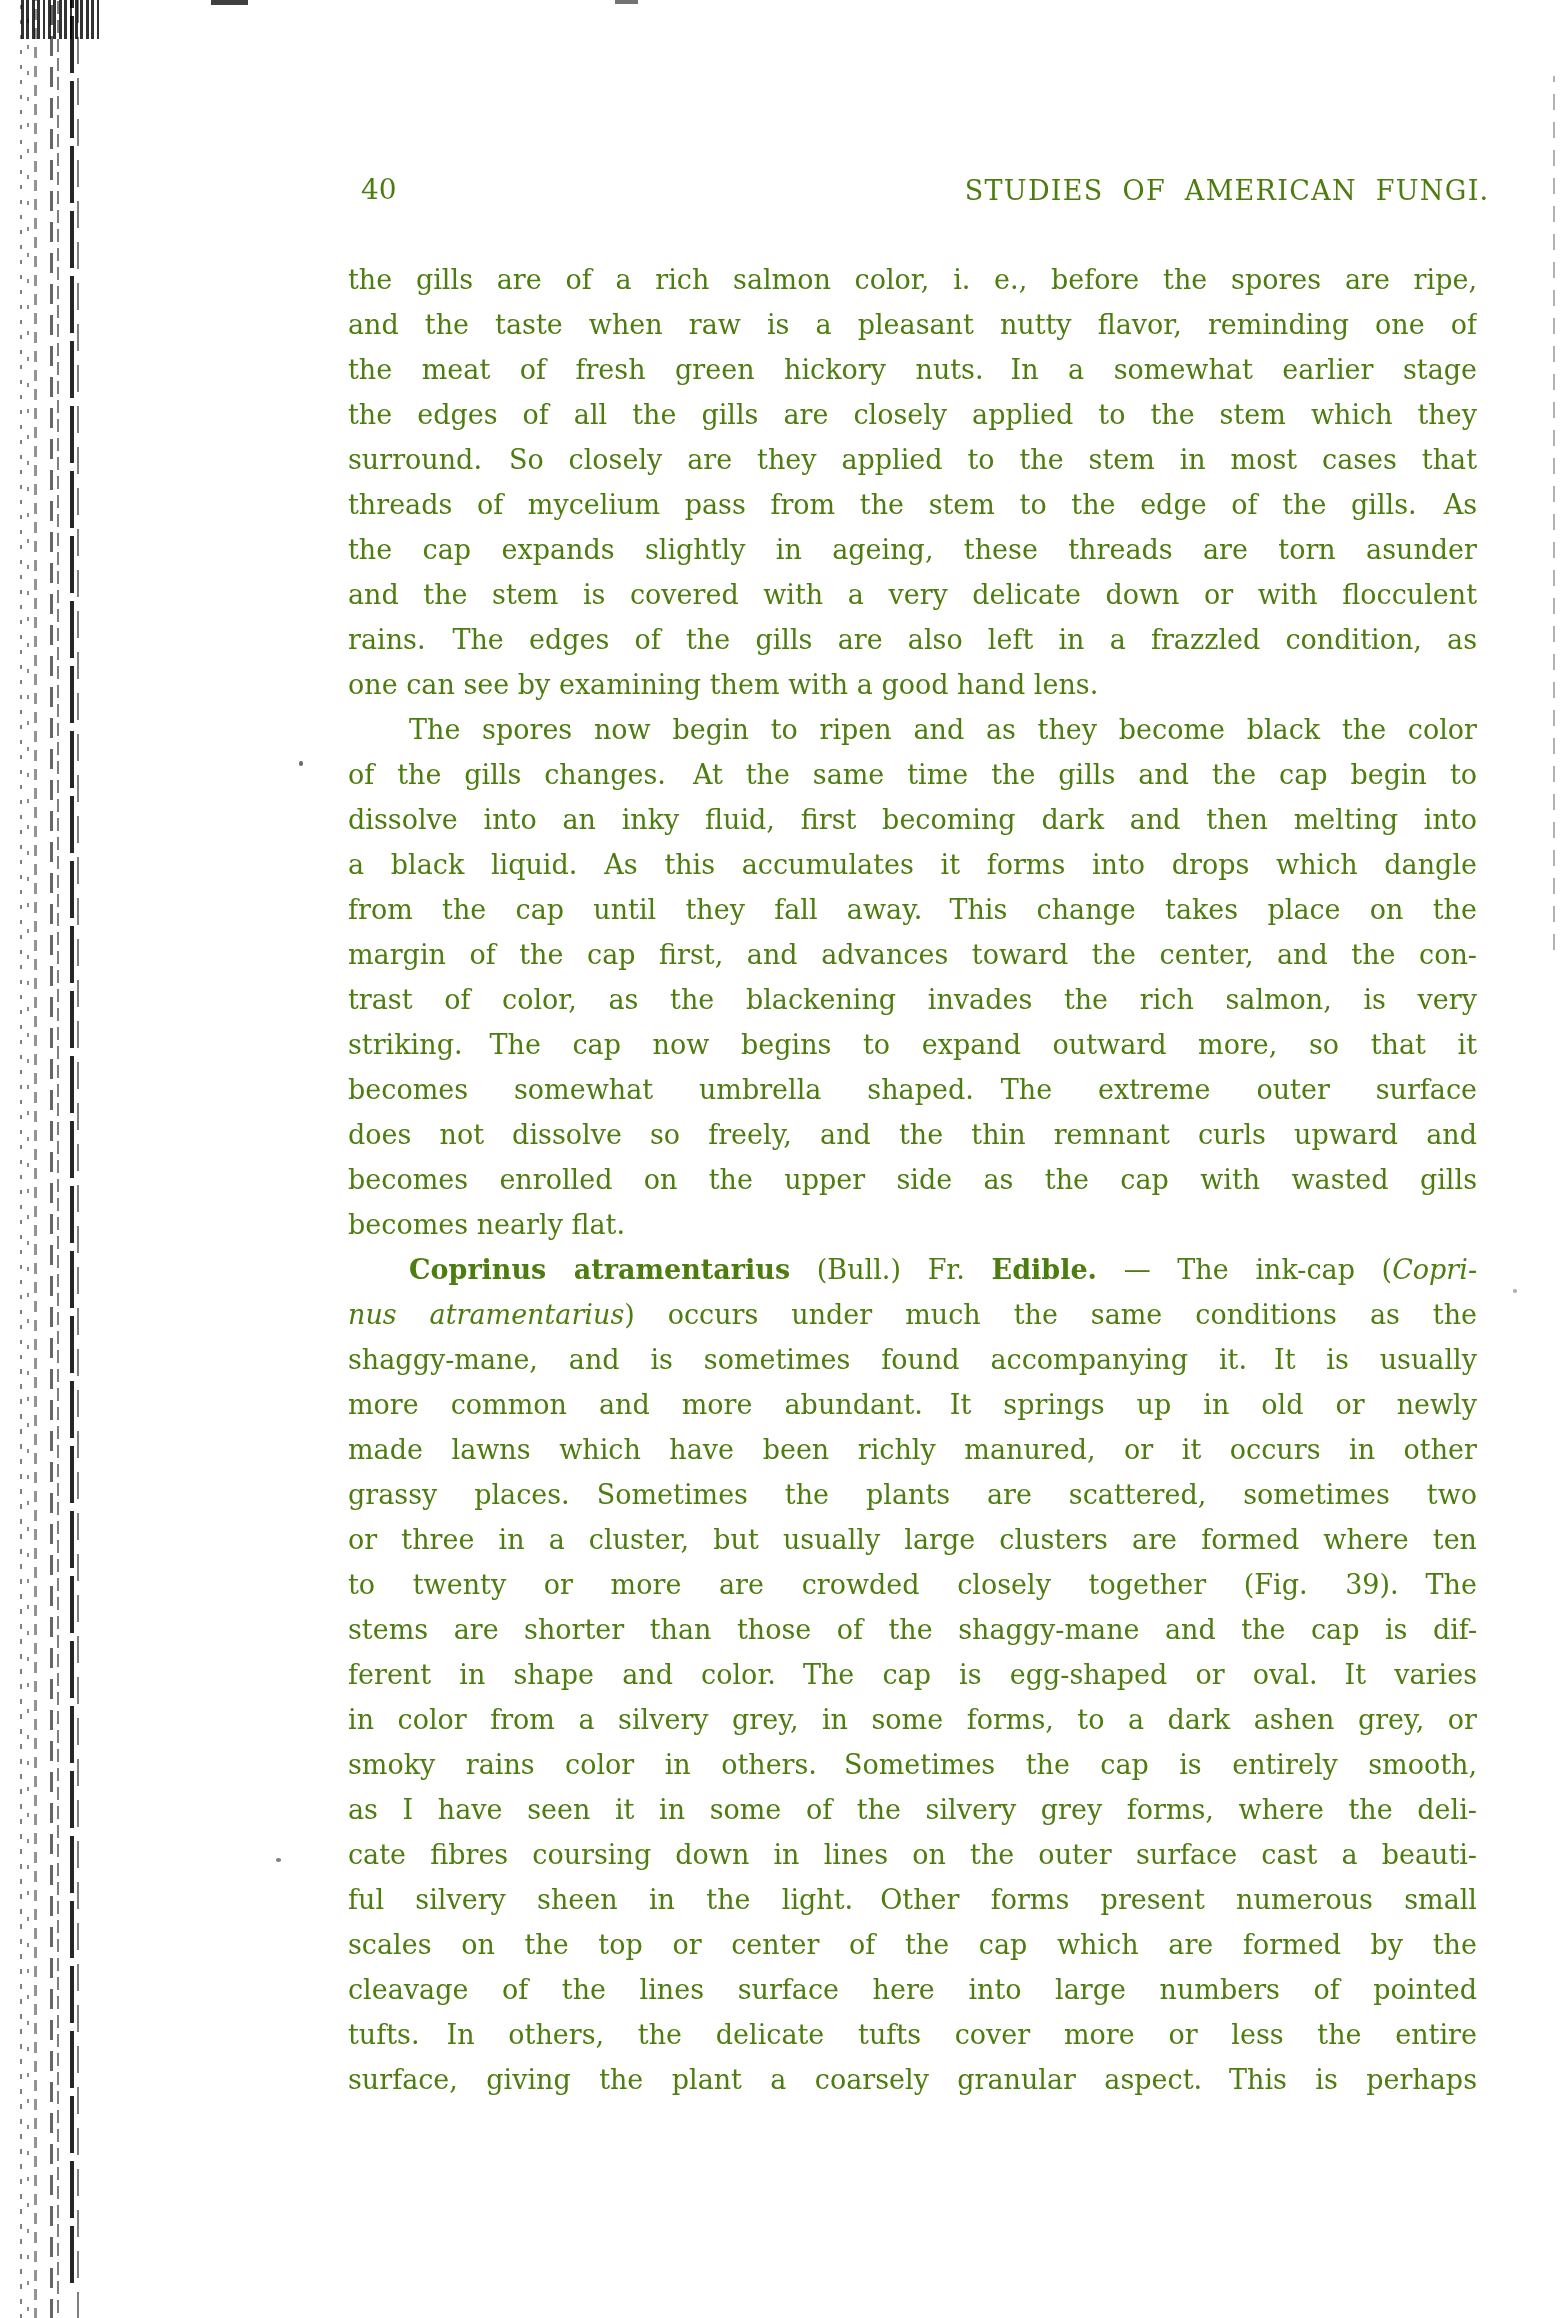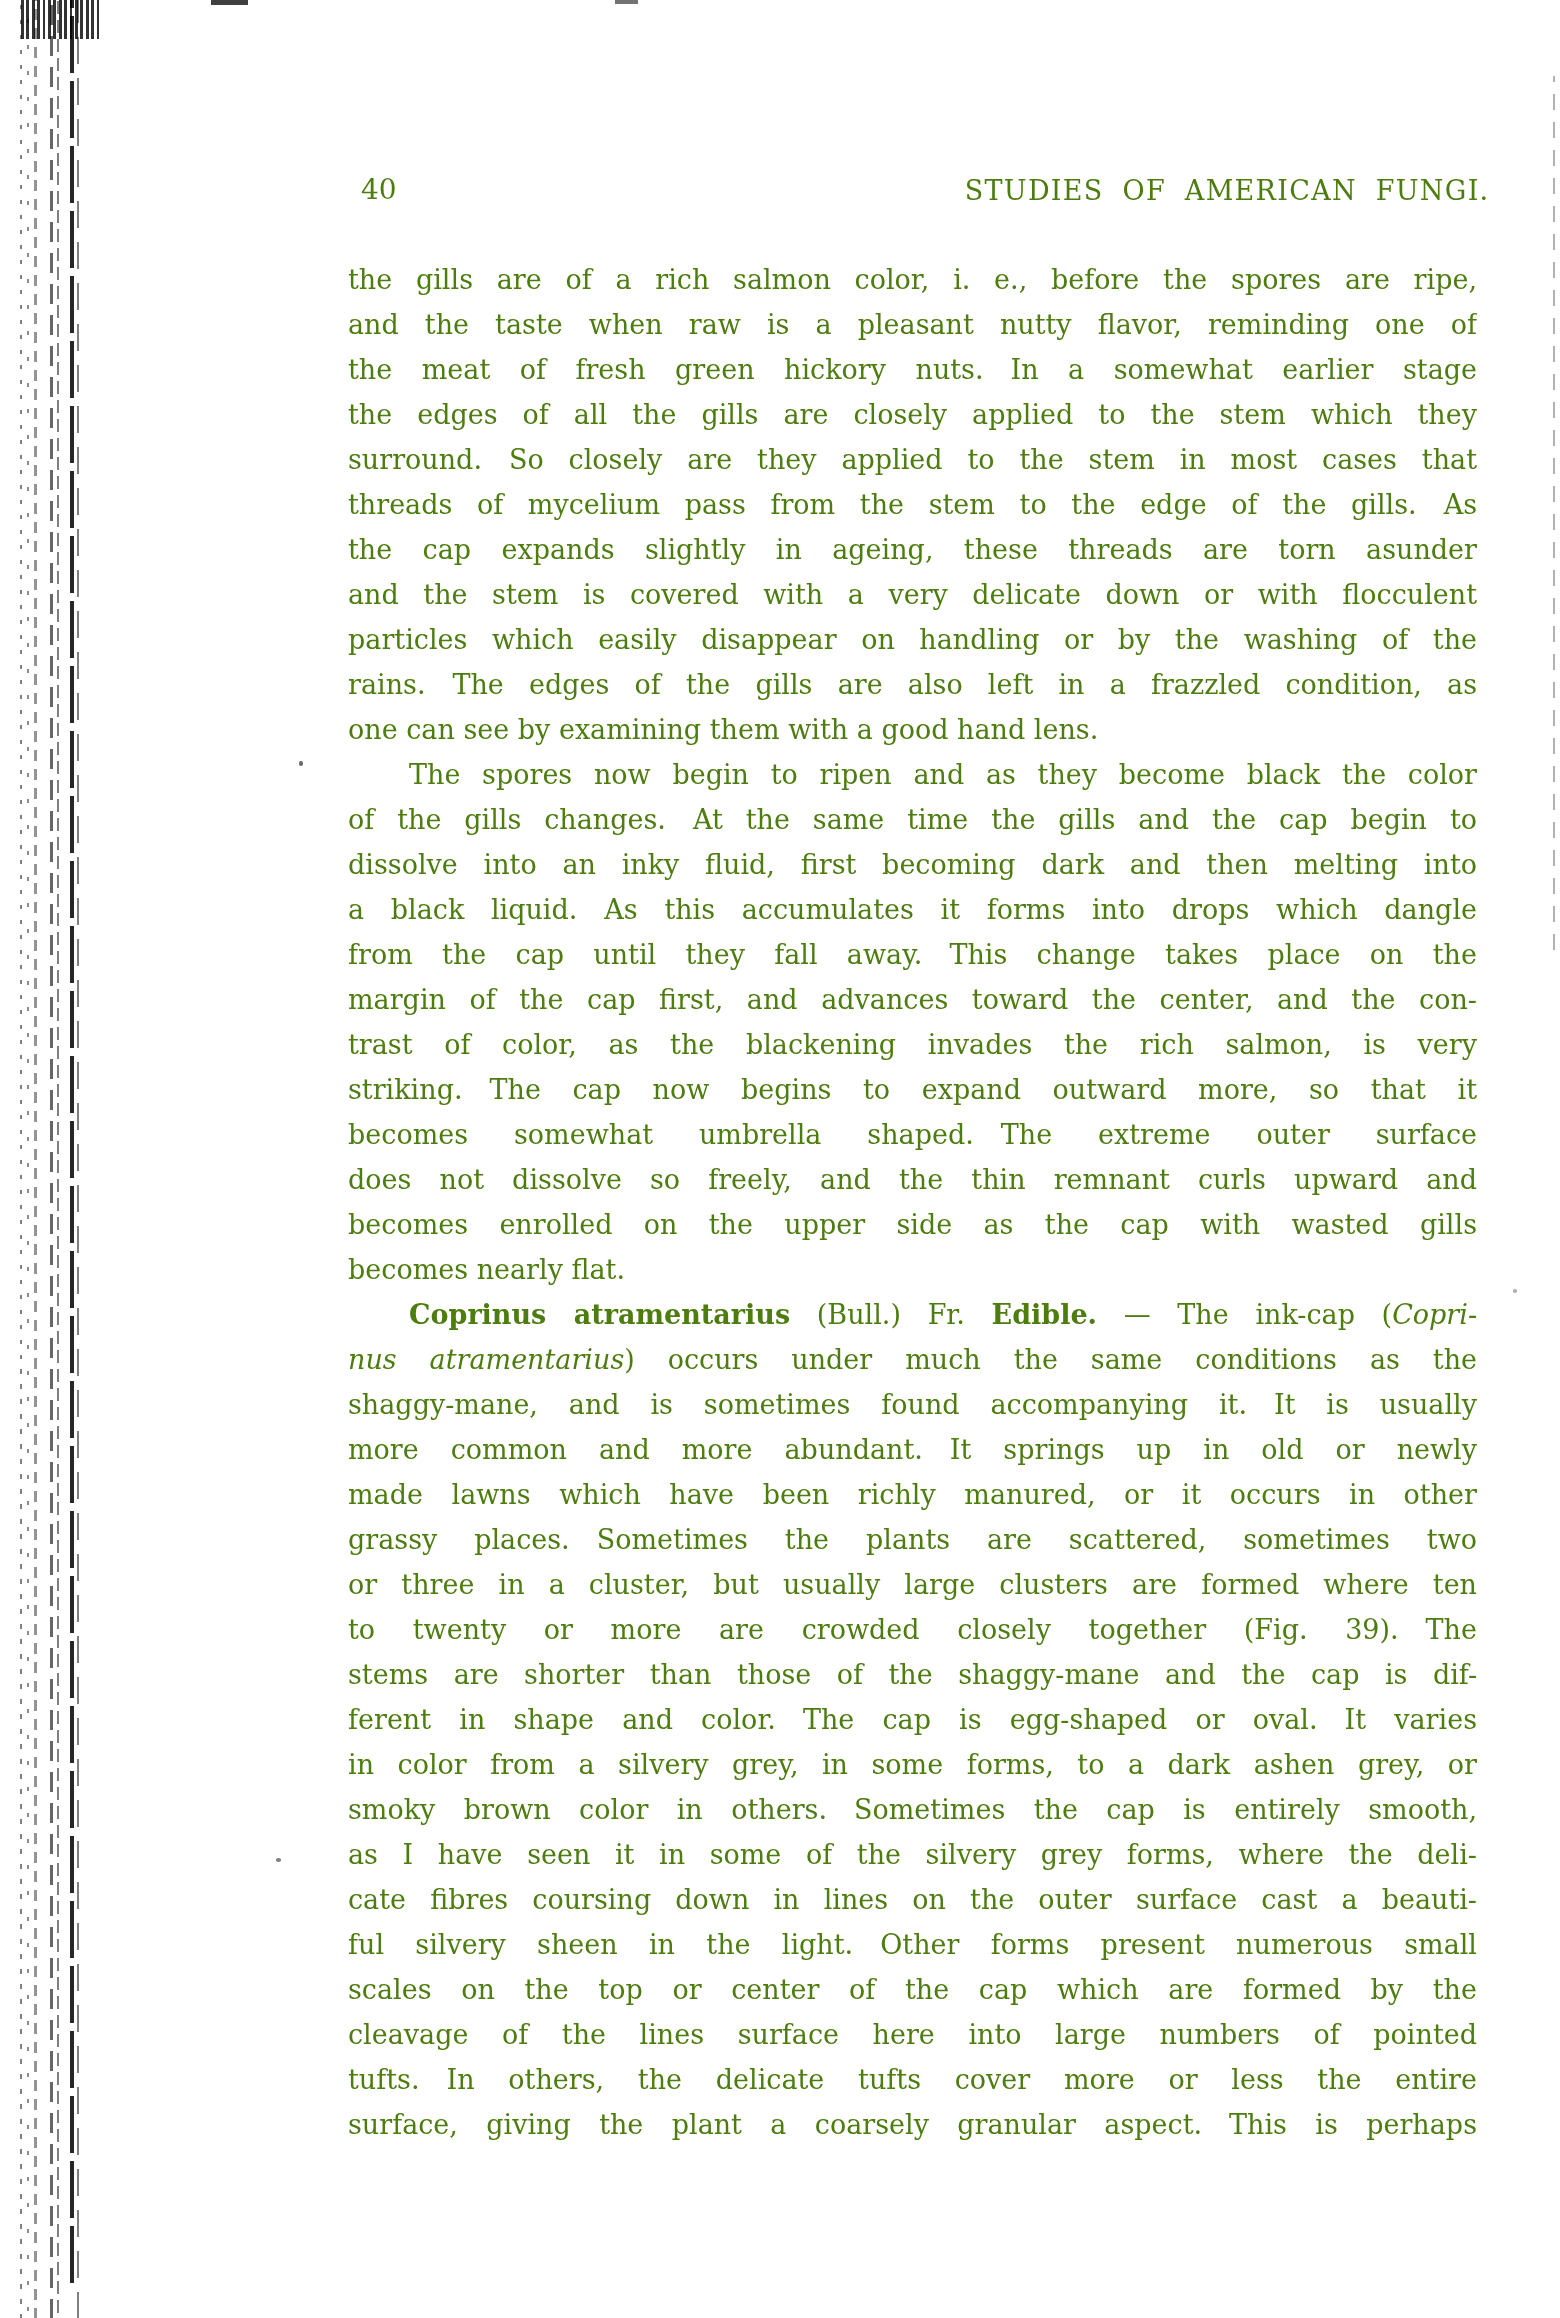--- a/index.html
+++ b/index.html
@@ -86,21 +86,20 @@
 
   <div class="body-text">
       <div class="line"><span>the gills are of a rich salmon color, i. e., before the spores are ripe,</span></div>
       <div class="line"><span>and the taste when raw is a pleasant nutty flavor, reminding one of</span></div>
       <div class="line"><span>the meat of fresh green hickory nuts. In a somewhat earlier stage</span></div>
       <div class="line"><span>the edges of all the gills are closely applied to the stem which they</span></div>
       <div class="line"><span>surround. So closely are they applied to the stem in most cases that</span></div>
       <div class="line"><span>threads of mycelium pass from the stem to the edge of the gills. As</span></div>
       <div class="line"><span>the cap expands slightly in ageing, these threads are torn asunder</span></div>
       <div class="line"><span>and the stem is covered with a very delicate down or with flocculent</span></div>
-      <div class="line"><span>particles which easily disappear on handling or by the washing of the</span></div>
       <div class="line"><span>rains. The edges of the gills are also left in a frazzled condition, as</span></div>
       <div class="line endline"><span>one can see by examining them with a good hand lens.</span></div>
       <div class="line indent"><span>The spores now begin to ripen and as they become black the color</span></div>
       <div class="line"><span>of the gills changes. At the same time the gills and the cap begin to</span></div>
       <div class="line"><span>dissolve into an inky fluid, first becoming dark and then melting into</span></div>
       <div class="line"><span>a black liquid. As this accumulates it forms into drops which dangle</span></div>
       <div class="line"><span>from the cap until they fall away. This change takes place on the</span></div>
       <div class="line"><span>margin of the cap first, and advances toward the center, and the con-</span></div>
       <div class="line"><span>trast of color, as the blackening invades the rich salmon, is very</span></div>
       <div class="line"><span>striking. The cap now begins to expand outward more, so that it</span></div>
@@ -112,21 +111,21 @@
       <div class="line"><span class="i">nus atramentarius</span><span>) occurs under much the same conditions as the</span></div>
       <div class="line"><span>shaggy-mane, and is sometimes found accompanying it. It is usually</span></div>
       <div class="line"><span>more common and more abundant. It springs up in old or newly</span></div>
       <div class="line"><span>made lawns which have been richly manured, or it occurs in other</span></div>
       <div class="line"><span>grassy places. Sometimes the plants are scattered, sometimes two</span></div>
       <div class="line"><span>or three in a cluster, but usually large clusters are formed where ten</span></div>
       <div class="line"><span>to twenty or more are crowded closely together (Fig. 39). The</span></div>
       <div class="line"><span>stems are shorter than those of the shaggy-mane and the cap is dif-</span></div>
       <div class="line"><span>ferent in shape and color. The cap is egg-shaped or oval. It varies</span></div>
       <div class="line"><span>in color from a silvery grey, in some forms, to a dark ashen grey, or</span></div>
-      <div class="line"><span>smoky brown color in others. Sometimes the cap is entirely smooth,</span></div>
+      <div class="line"><span>smoky rains color in others. Sometimes the cap is entirely smooth,</span></div>
       <div class="line"><span>as I have seen it in some of the silvery grey forms, where the deli-</span></div>
       <div class="line"><span>cate fibres coursing down in lines on the outer surface cast a beauti-</span></div>
       <div class="line"><span>ful silvery sheen in the light. Other forms present numerous small</span></div>
       <div class="line"><span>scales on the top or center of the cap which are formed by the</span></div>
       <div class="line"><span>cleavage of the lines surface here into large numbers of pointed</span></div>
       <div class="line"><span>tufts. In others, the delicate tufts cover more or less the entire</span></div>
       <div class="line"><span>surface, giving the plant a coarsely granular aspect. This is perhaps</span></div>
     </div>
 </div>
 

